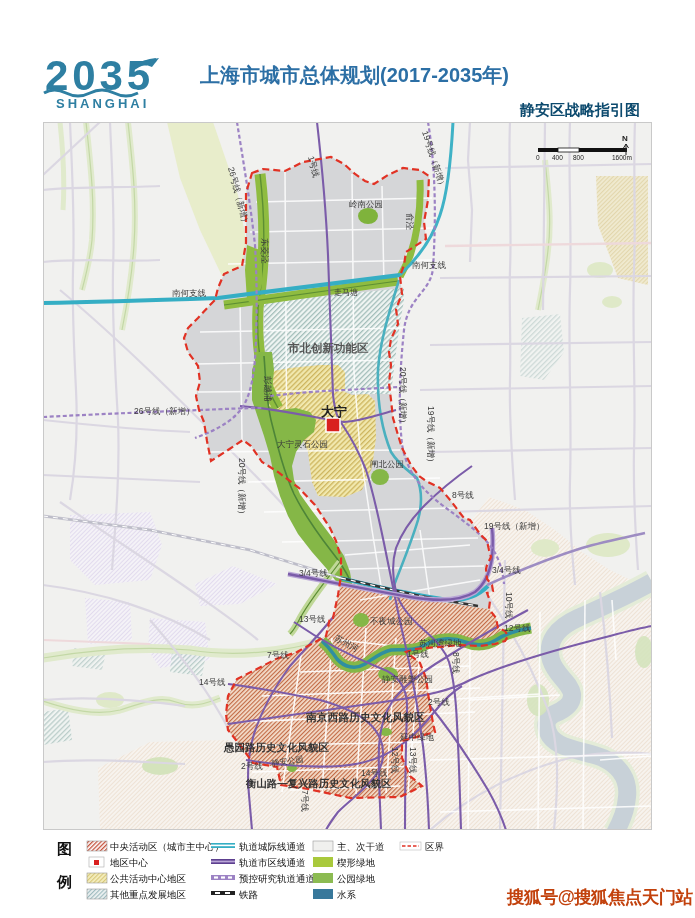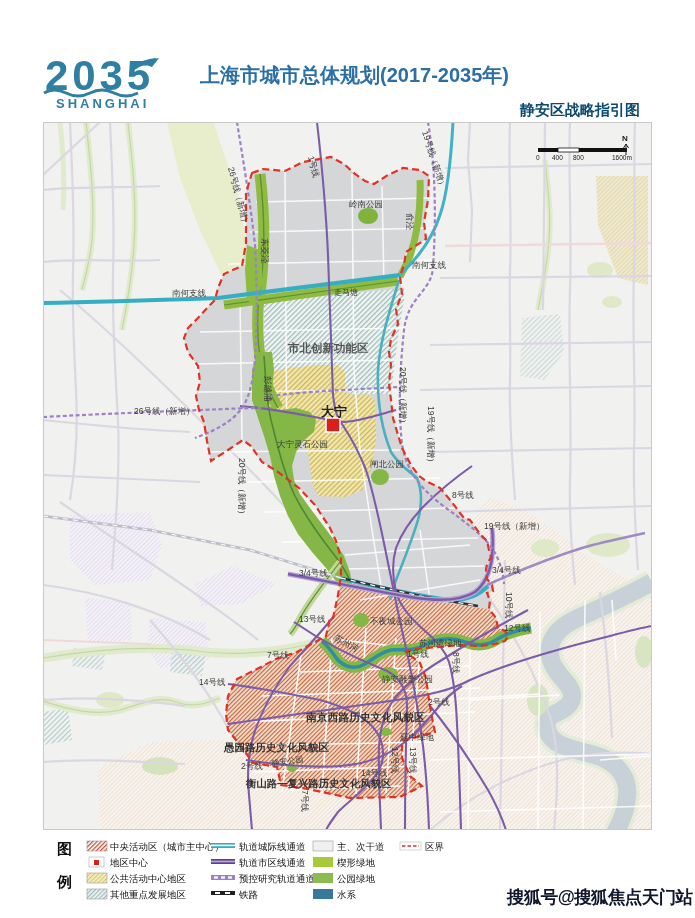--- a/index.html
+++ b/index.html
@@ -418,13 +418,13 @@
 
 <rect x="313" y="889" width="20" height="10" fill="#38789b"></rect>
 <text x="337" y="898" font-size="9.5" fill="#111111">水系</text>
 
 <rect x="400" y="842" width="21" height="8" fill="#ffffff" stroke="#bbbbbb" stroke-width="0.6"></rect>
 <line x1="402" y1="846" x2="419" y2="846" stroke="#e13224" stroke-width="1.6" stroke-dasharray="3.5 2"></line>
 <text x="425" y="850" font-size="9.5" fill="#111111">区界</text>
 </svg>
 </div>
 
-<div class="abs" style="left:507px;top:885px;font-size:17.5px;font-weight:bold;color:#0f172a;letter-spacing:-0.6px;white-space:nowrap;">搜狐号@搜狐焦点天门站</div>
+<div class="abs" style="left:507px;top:885px;font-size:17.5px;font-weight:bold;color:#c2410c;letter-spacing:-0.6px;white-space:nowrap;">搜狐号@搜狐焦点天门站</div>
 
 </body></html>

